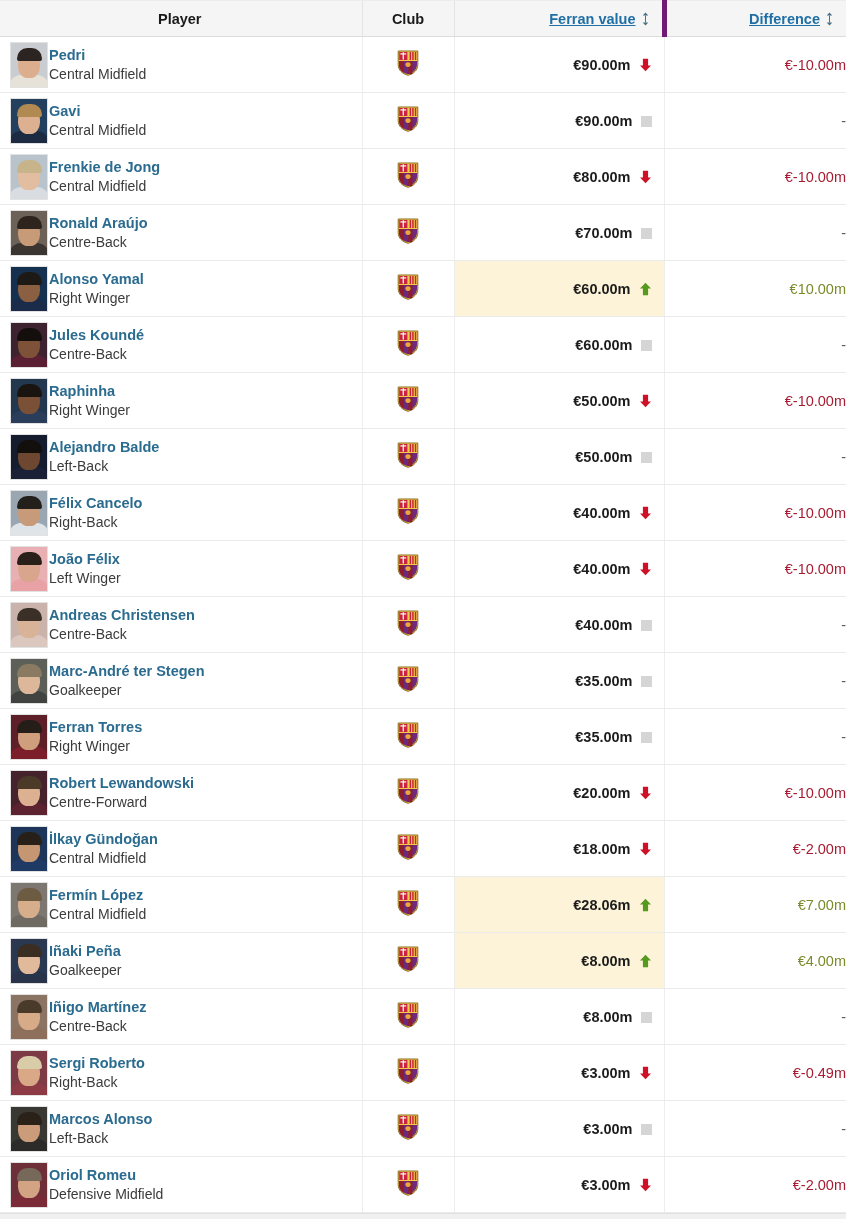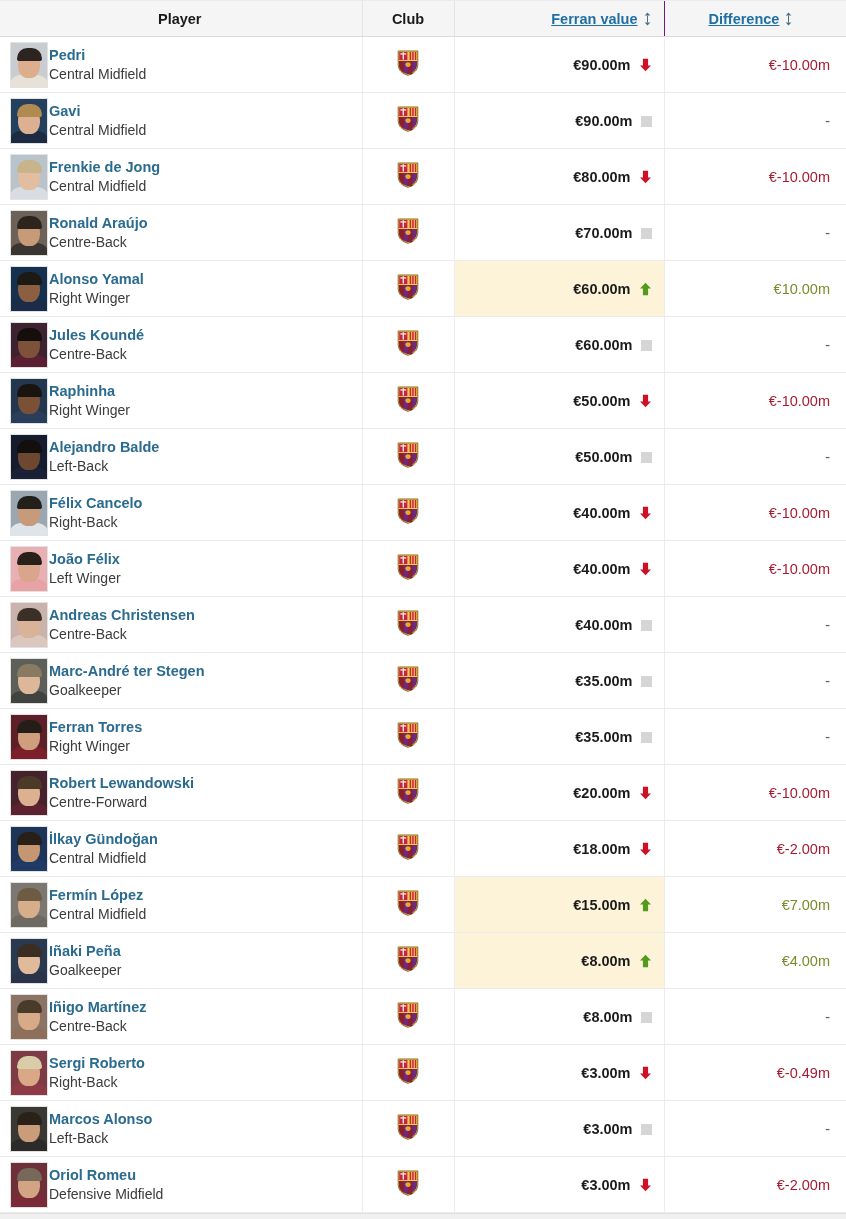--- a/index.html
+++ b/index.html
@@ -37,21 +37,21 @@
     padding: 0 12px;
     font-size: 14.5px;
     font-weight: bold;
     color: #1a1a1a;
     vertical-align: middle;
     box-sizing: border-box;
   }
   thead th.th-player { text-align: center;   padding-left: 10px; }
   thead th.th-club   { text-align: center; border-left: 1px solid #e4e4e4; }
   thead th.th-value  { text-align: right;  border-left: 1px solid #e4e4e4; }
-  thead th.th-diff   { text-align: left;  border-left: 1px solid #701a75; padding-left: 44px; }
+  thead th.th-diff   { text-align: right;  border-left: 5px solid #701a75; padding-left: 44px; }
 
   .sortlink {
     color: #1f6fa5;
     text-decoration: underline;
     font-weight: bold;
     white-space: nowrap;
     cursor: pointer;
   }
   .sorticon {
     display: inline-block;
@@ -66,21 +66,21 @@
   tbody tr { height: 56px; }
   tbody td {
     border-bottom: 1px solid #ebebeb;
     vertical-align: middle;
     box-sizing: border-box;
     background: #ffffff;
   }
   tbody td.td-player { padding: 0 0 0 10px; }
   tbody td.td-club   { text-align: center; border-left: 1px solid #ededed; }
   tbody td.td-value  { text-align: right; padding-right: 12px; border-left: 1px solid #ededed; }
-  tbody td.td-diff   { text-align: right; padding-right: 16px; border-left: 1px solid #ededed; margin-top: 38px; }
+  tbody td.td-diff   { text-align: right; padding-right: 0; border-left: 1px solid #ededed; margin-top: 38px; }
 
   tbody td.td-value.hl { background: #fdf3d8; }
 
   .player-cell {
     display: flex;
     align-items: center;
     gap: 1px;
   }
   .photo {
     width: 38px;
@@ -720,21 +720,21 @@
                 <rect x="12.6" y="2" width="1.5" height="8" fill="#c9243f"></rect>
                 <rect x="15.2" y="2" width="1.5" height="8" fill="#c9243f"></rect>
                 <rect x="17.8" y="2" width="1.5" height="8" fill="#c9243f"></rect>
                 <path d="M3.4 3.2 H9.2 V4.6 H3.4 Z" fill="#f0ead8"></path>
                 <path d="M5.6 2.2 H7 V9.6 H5.6 Z" fill="#f0ead8"></path>
                 <path d="M2 11 H20 V14.5 C20 19.6 16 22.9 11 24.3 C6 22.9 2 19.6 2 14.5 Z" fill="#6d2a7a"></path>
                 <path d="M2 11 H7 V23 C4.4 21.4 2 18.8 2 14.5 Z" fill="#8e1d30"></path>
                 <path d="M11.2 11 H15.4 V24 C14 24.5 12.4 24 11.2 23.6 Z" fill="#8e1d30"></path>
                 <ellipse cx="11" cy="14.6" rx="2.6" ry="2.4" fill="#e8a93c"></ellipse>
               </svg></span></td>
-          <td class="td-value hl"><span class="mv">€15.00m</span><span class="trend"><svg width="13" height="14" viewBox="0 0 13 14">
+          <td class="td-value hl"><span class="mv">€28.06m</span><span class="trend"><svg width="13" height="14" viewBox="0 0 13 14">
                 <path d="M6.5 0.8 L12 6.6 H9.1 V13.2 H3.9 V6.6 H1 Z" fill="#56991f"></path>
               </svg></span></td>
           <td class="td-diff"><span class="diff pos">€7.00m</span></td>
         </tr>
         <tr>
           <td class="td-player">
             <span class="player-cell">
               <span class="photo" style="background:#2b3950">
                 <span class="torso" style="background:#29344a"></span>
                 <span class="head" style="background:#e0ba9a"></span>

